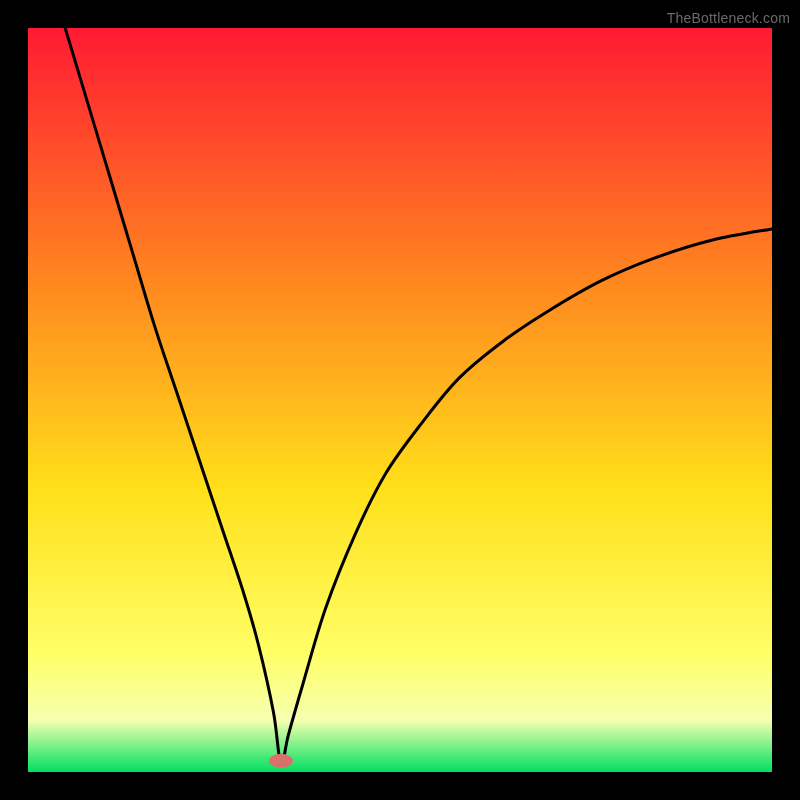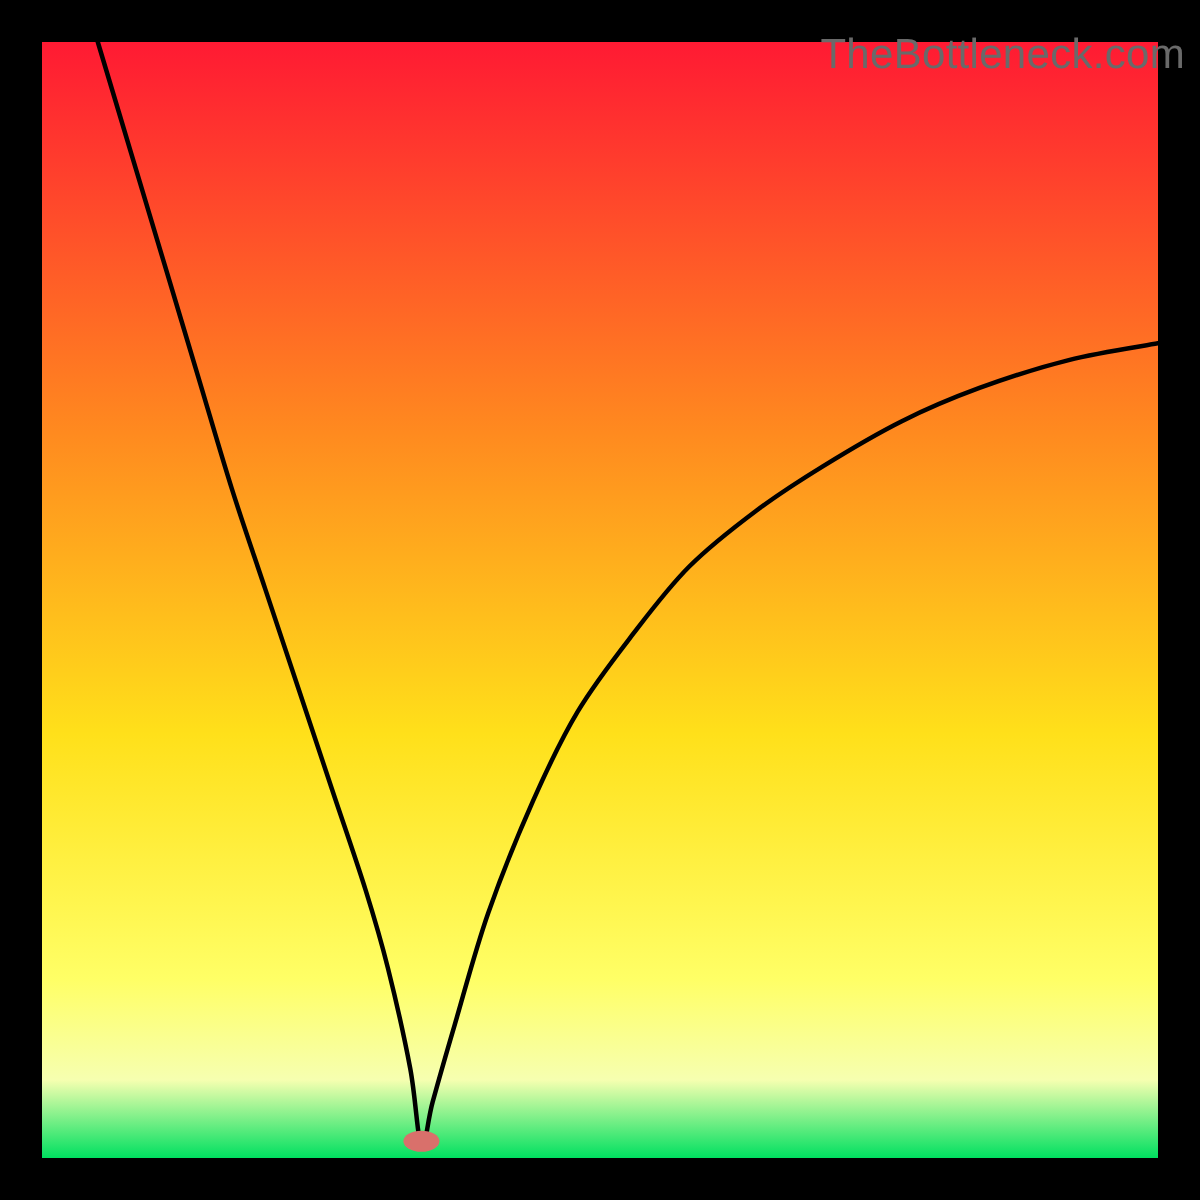--- a/index.html
+++ b/index.html
@@ -21,24 +21,24 @@
   }
   .plot {
     position: absolute;
     left: 0;
     top: 0;
     width: 744px;
     height: 744px;
   }
   .watermark {
     position: absolute;
-    top: 20px;
+    top: 10px;
     right: 10px;
     color: #6a6a6a;
-    font-size: 28px;
+    font-size: 14px;
     font-weight: 500;
     letter-spacing: 0.2px;
     user-select: none;
   }
   svg { display: block; }
 </style>
 </head>
 <body>
 
 <div class="frame">

